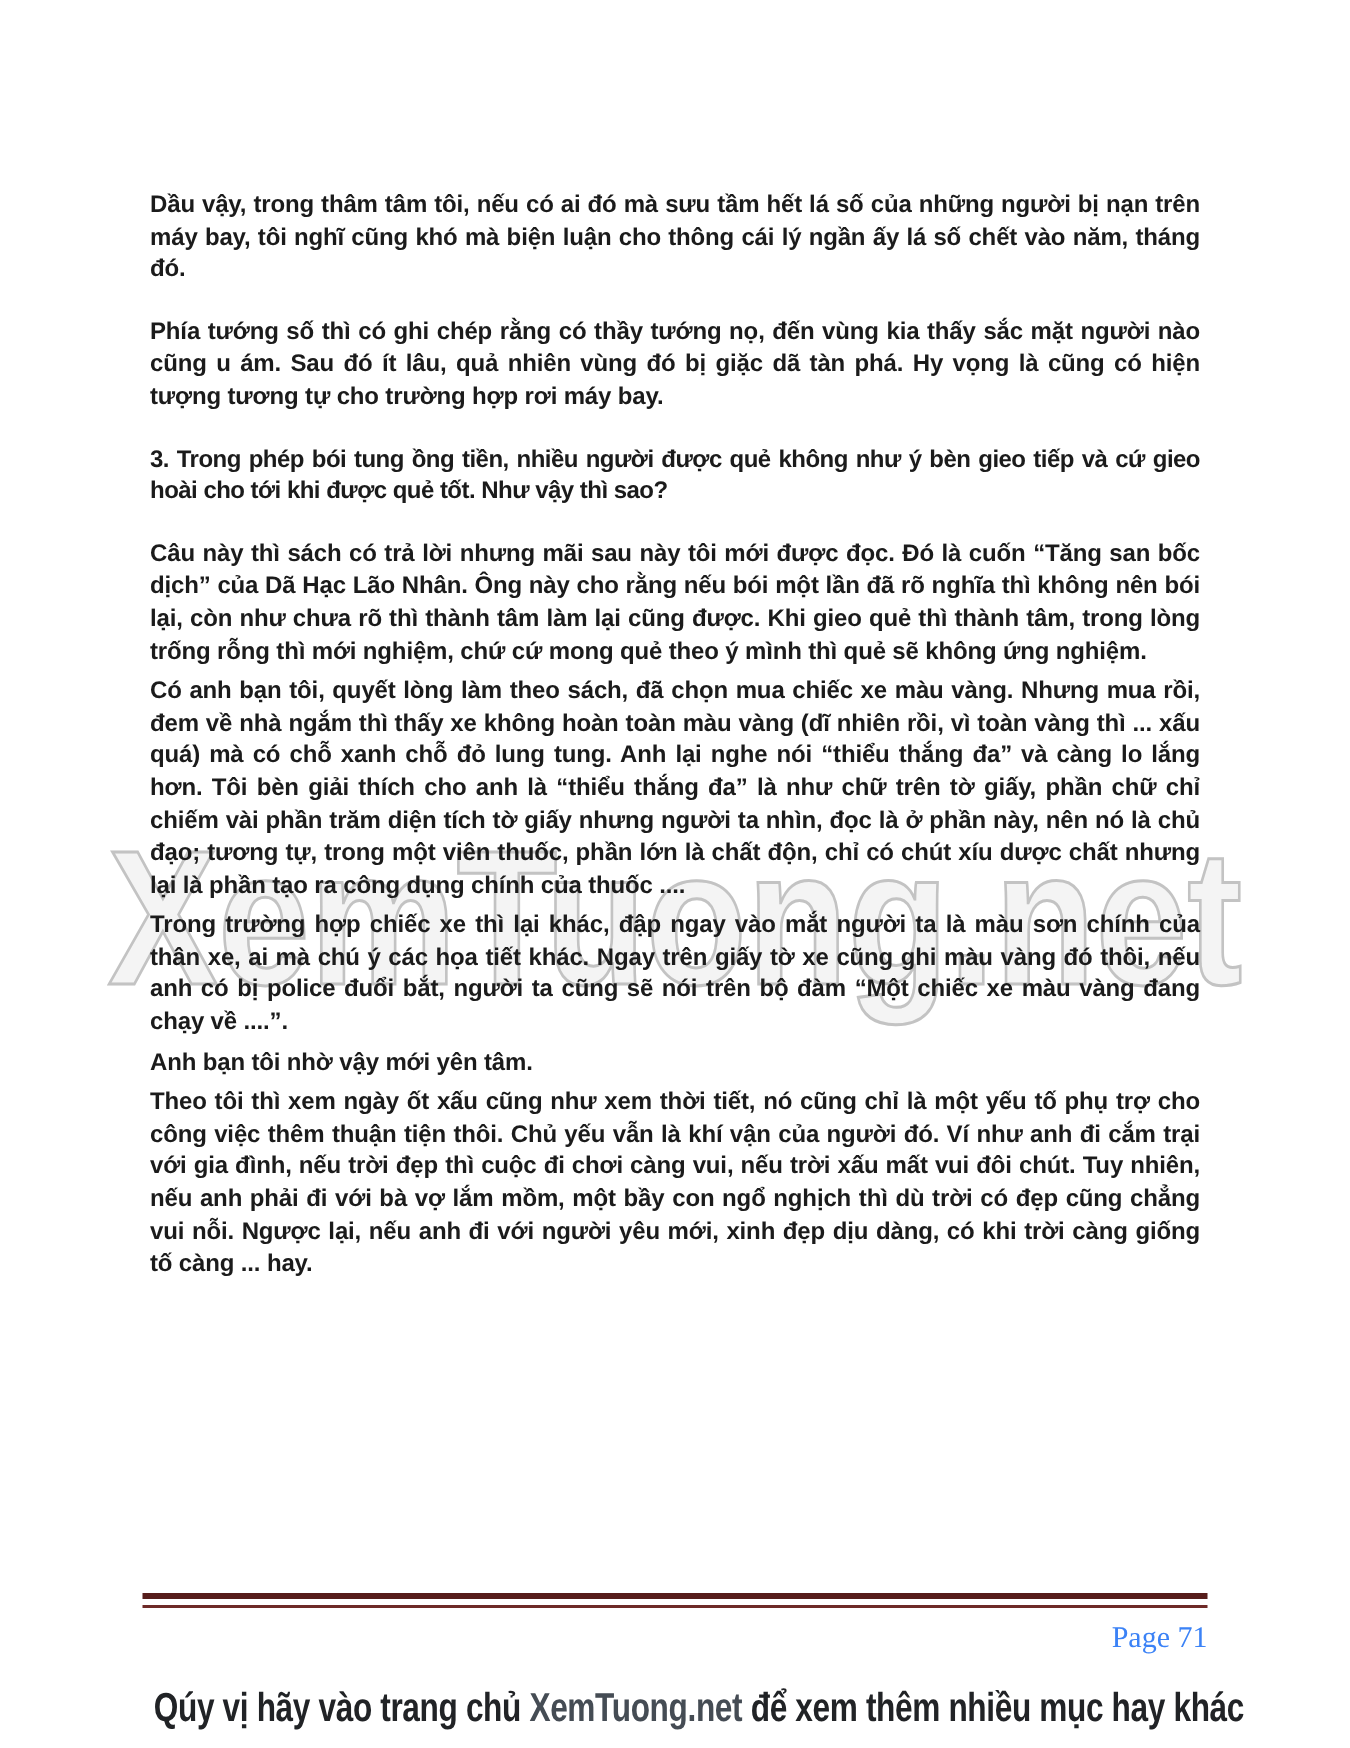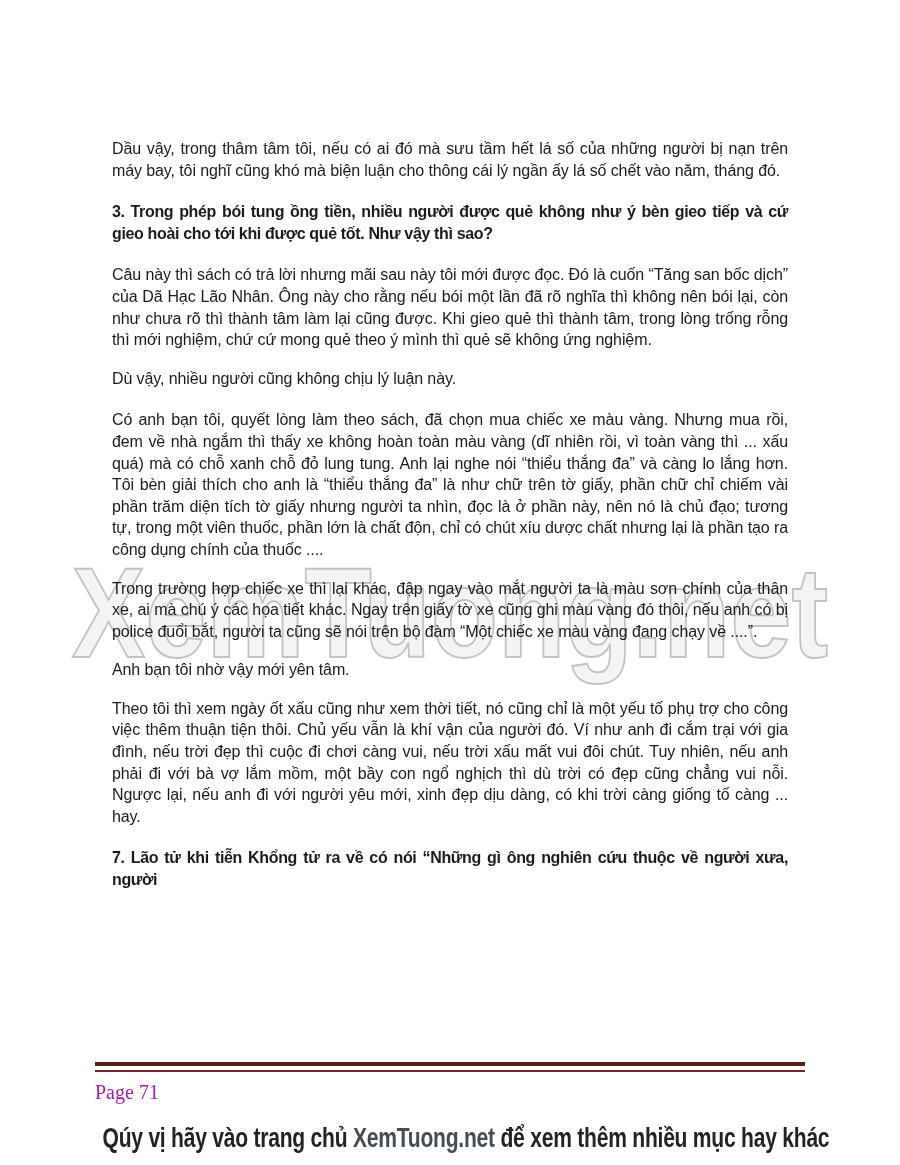--- a/index.html
+++ b/index.html
@@ -7,69 +7,68 @@
     width:900px;height:1165px;position:relative;overflow:hidden;
     background:#ffffff;
     font-family:"Liberation Sans","DejaVu Sans",sans-serif;
   }
   .page-body{
     position:absolute;left:95px;top:121px;width:710px;z-index:2;
     color:#1b1b1b;
     font-size:16px;line-height:21.6px;letter-spacing:-0.1px;
     text-align:justify;
   }
-  .page-body p{margin:17px;padding:0;}
+  .page-body p{margin:5px;padding:0;font-weight:bold;}
   .para{font-weight:normal;}
   .heading{font-weight:bold;letter-spacing:-0.35px;}
   .gap{margin-bottom:20px !important;}
   .watermark{
     position:absolute;left:0;top:538px;width:900px;z-index:1;
     text-align:center;white-space:nowrap;
     font-weight:bold;font-size:128px;line-height:150px;
     color:rgba(150,150,150,0.10);
     -webkit-text-stroke:2px #c3c3c3;
     transform:scaleX(0.86);transform-origin:50% 50%;
     pointer-events:none;
   }
   .footer-rule{
     position:absolute;left:95px;top:1062px;width:710px;height:4px;z-index:3;
     border-top:4px solid #561d1b;
     border-bottom:2px solid #6e2a28;
     background:#ffffff;
   }
   .page-number{
     position:absolute;left:95px;top:1081px;width:710px;z-index:3;
-    text-align:left;
+    text-align:right;
     font-family:"Liberation Serif","DejaVu Serif",serif;
-    font-size:20px;color:#a21caf;
+    font-size:20px;color:#3b82f6;
   }
   .footer-line{
     position:absolute;left:0;top:1118px;width:900px;z-index:3;
     text-align:center;white-space:nowrap;
     font-size:27px;line-height:40px;font-weight:bold;letter-spacing:-0.3px;
     color:#212326;
   }
   .footer-line .inner{display:inline-block;transform:scaleX(0.78);transform-origin:50% 50%;}
   .brand{color:#454c54;}
 </style>
 </head>
 <body>
 
 <div class="watermark">XemTuong.net</div>
 
 <div class="page-body">
   <p class="para gap">Dầu vậy, trong thâm tâm tôi, nếu có ai đó mà sưu tầm hết lá số của những người bị nạn trên máy bay, tôi nghĩ cũng khó mà biện luận cho thông cái lý ngần ấy lá số chết vào năm, tháng đó.</p>
+  <p class="para gap">Phía tướng số thì có ghi chép rằng có thầy tướng nọ, đến vùng kia thấy sắc mặt người nào cũng u ám. Sau đó ít lâu, quả nhiên vùng đó bị giặc dã tàn phá. Hy vọng là cũng có hiện tượng tương tự cho trường hợp rơi máy bay.</p>
   <p class="heading gap">3. Trong phép bói tung ồng tiền, nhiều người được quẻ không như ý bèn gieo tiếp và cứ gieo hoài cho tới khi được quẻ tốt. Như vậy thì sao?</p>
   <p class="para">Câu này thì sách có trả lời nhưng mãi sau này tôi mới được đọc. Đó là cuốn “Tăng san bốc dịch” của Dã Hạc Lão Nhân. Ông này cho rằng nếu bói một lần đã rõ nghĩa thì không nên bói lại, còn như chưa rõ thì thành tâm làm lại cũng được. Khi gieo quẻ thì thành tâm, trong lòng trống rỗng thì mới nghiệm, chứ cứ mong quẻ theo ý mình thì quẻ sẽ không ứng nghiệm.</p>
-  <p class="para gap">Dù vậy, nhiều người cũng không chịu lý luận này.</p>
   <p class="para">Có anh bạn tôi, quyết lòng làm theo sách, đã chọn mua chiếc xe màu vàng. Nhưng mua rồi, đem về nhà ngắm thì thấy xe không hoàn toàn màu vàng (dĩ nhiên rồi, vì toàn vàng thì ... xấu quá) mà có chỗ xanh chỗ đỏ lung tung. Anh lại nghe nói “thiểu thắng đa” và càng lo lắng hơn. Tôi bèn giải thích cho anh là “thiểu thắng đa” là như chữ trên tờ giấy, phần chữ chỉ chiếm vài phần trăm diện tích tờ giấy nhưng người ta nhìn, đọc là ở phần này, nên nó là chủ đạo; tương tự, trong một viên thuốc, phần lớn là chất độn, chỉ có chút xíu dược chất nhưng lại là phần tạo ra công dụng chính của thuốc ....</p>
   <p class="para">Trong trường hợp chiếc xe thì lại khác, đập ngay vào mắt người ta là màu sơn chính của thân xe, ai mà chú ý các họa tiết khác. Ngay trên giấy tờ xe cũng ghi màu vàng đó thôi, nếu anh có bị police đuổi bắt, người ta cũng sẽ nói trên bộ đàm “Một chiếc xe màu vàng đang chạy về ....”.</p>
   <p class="para">Anh bạn tôi nhờ vậy mới yên tâm.</p>
   <p class="para gap">Theo tôi thì xem ngày ốt xấu cũng như xem thời tiết, nó cũng chỉ là một yếu tố phụ trợ cho công việc thêm thuận tiện thôi. Chủ yếu vẫn là khí vận của người đó. Ví như anh đi cắm trại với gia đình, nếu trời đẹp thì cuộc đi chơi càng vui, nếu trời xấu mất vui đôi chút. Tuy nhiên, nếu anh phải đi với bà vợ lắm mồm, một bầy con ngổ nghịch thì dù trời có đẹp cũng chẳng vui nỗi. Ngược lại, nếu anh đi với người yêu mới, xinh đẹp dịu dàng, có khi trời càng giống tố càng ... hay.</p>
-  <p class="heading">7. Lão tử khi tiễn Khổng tử ra về có nói “Những gì ông nghiên cứu thuộc về người xưa, người</p>
 </div>
 
 <div class="footer-rule"></div>
 
 <div class="page-number">Page 71</div>
 
 <div class="footer-line">
   <span class="inner">
     <span>Qúy vị hãy vào trang chủ </span><span class="brand">XemTuong.net</span><span> để xem thêm nhiều mục hay khác</span>
   </span>

